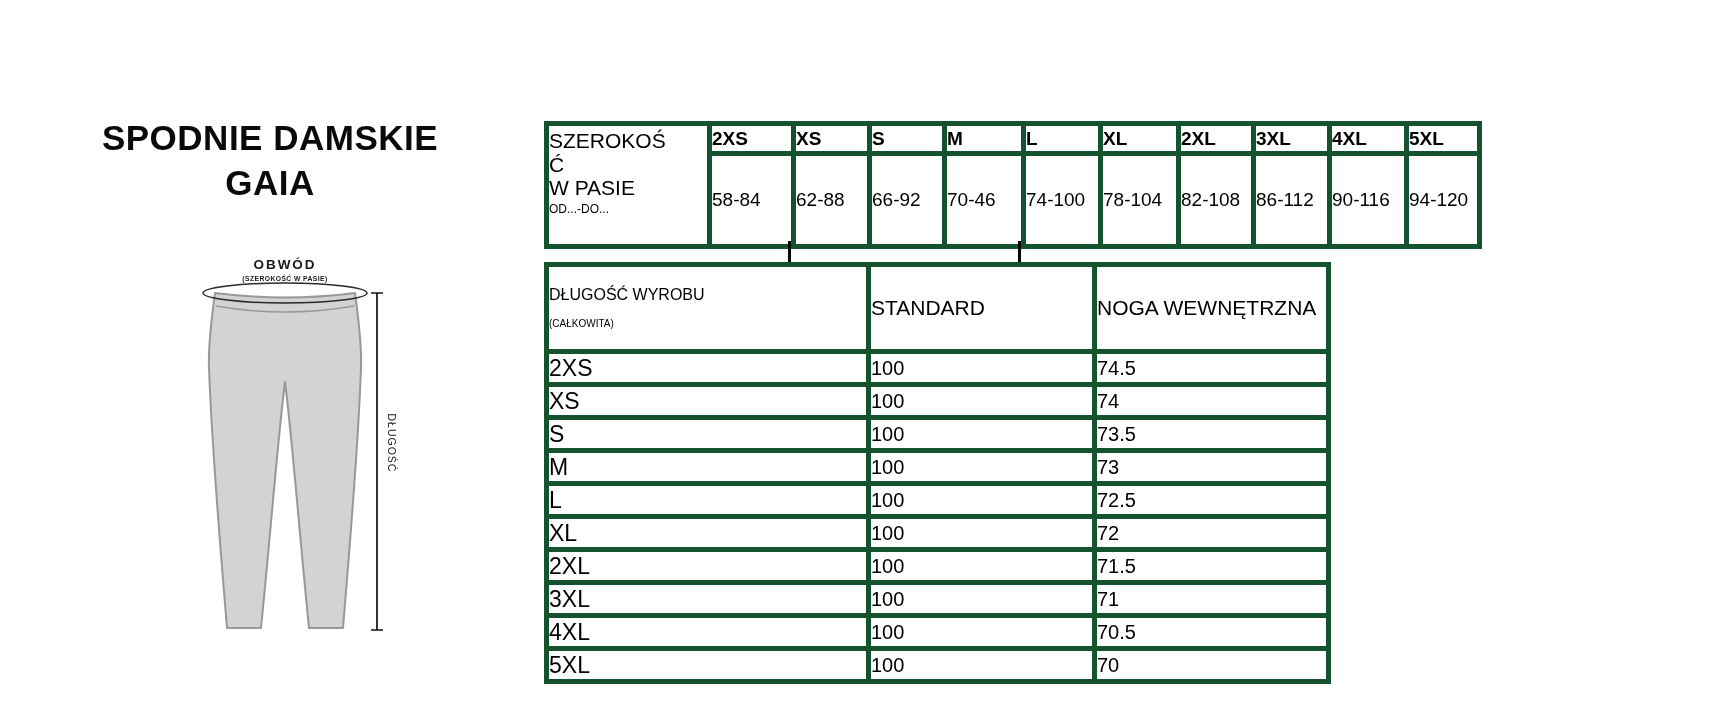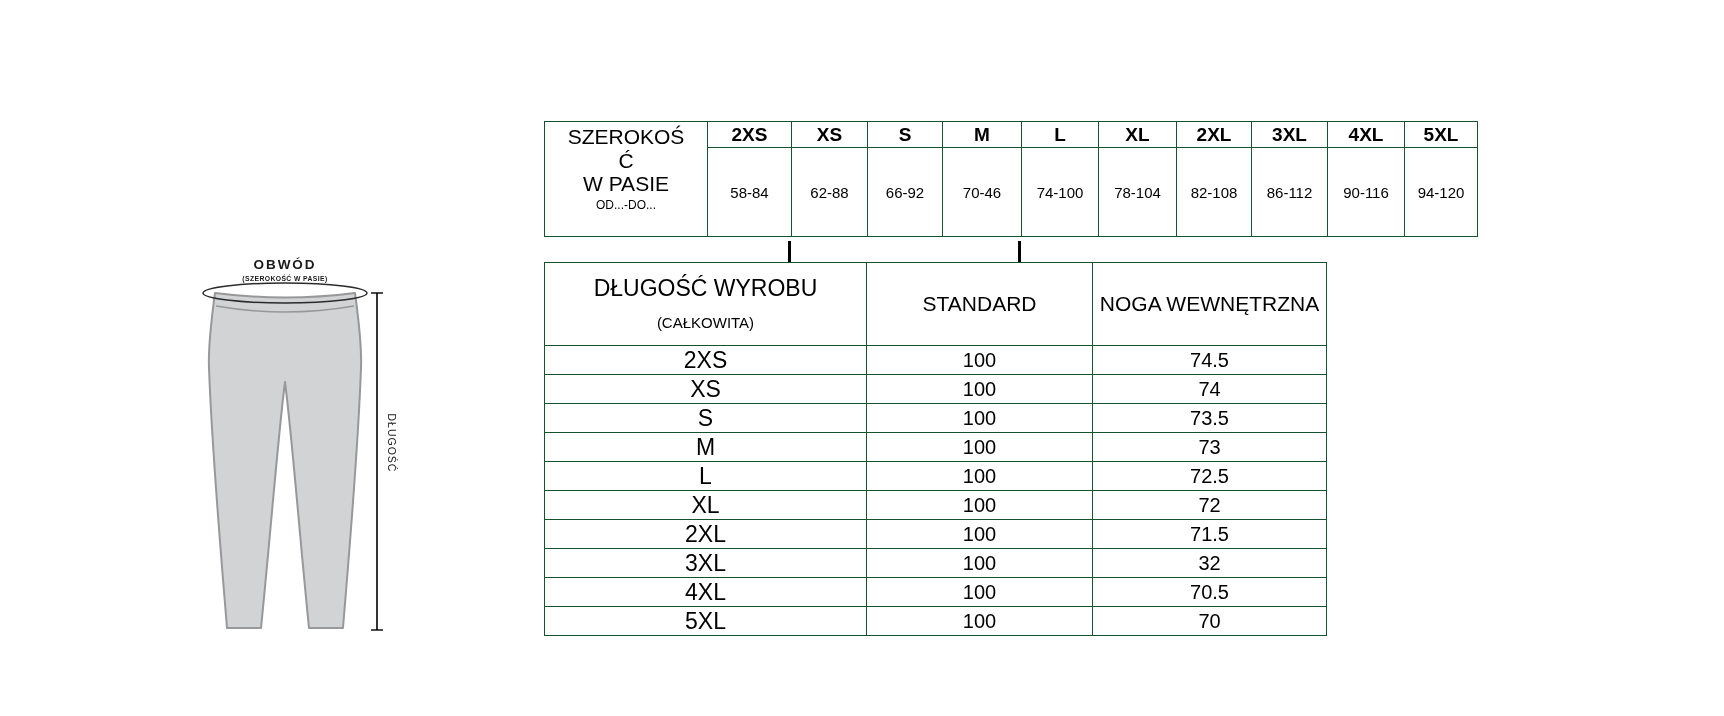--- a/index.html
+++ b/index.html
@@ -11,46 +11,50 @@
   
   .title{
     position:absolute;left:55px;top:116px;width:430px;
     text-align:center;font-weight:bold;font-size:35px;line-height:1.28;
     letter-spacing:0.5px;color:#0a0a0a;
   }
   
   .diagram{position:absolute;left:170px;top:240px;width:230px;height:420px;}
   
   table{border-collapse:collapse;position:absolute;table-layout:fixed;background:#fff;}
-  td{border:1px solid #14532d;text-align:center;vertical-align:middle;padding:0;overflow:hidden;}
+  td{border:5px solid #14532d;vertical-align:middle;padding:0;overflow:hidden;}
   
   .t-width{left:544px;top:121px;width:933px;}
   .t-width .c-whead{vertical-align:top;padding-top:3px;}
   .wl1{font-size:21px;line-height:1.13;}
   .wl2{font-size:12px;line-height:1.3;margin-top:2px;}
   .c-size{font-weight:bold;font-size:19px;height:25px;}
-  .c-range{font-size:15px;height:88px;margin-left:44px;}
+  .c-range{font-size:19px;height:88px;margin-left:44px;}
   
   .t-len{left:544px;top:262px;width:782px;}
-  .lh1{font-size:23px;line-height:1.15;}
-  .lh2{font-size:15px;line-height:1.3;margin-top:12px;}
+  .lh1{font-size:16px;line-height:1.15;}
+  .lh2{font-size:10px;line-height:1.3;margin-top:12px;}
   .c-lenhead{height:82px;}
   .c-bold{font-weight:normal;font-size:21px;}
   .c-rsize{font-size:23px;height:28px;}
   .c-val{font-size:20px;height:28px;}
   
   .connector{position:absolute;width:3px;height:24px;top:241px;background:#000;}
   .conn-a{left:788px;}
   .conn-b{left:1018px;}
 </style>
 </head>
 <body>
 
 <div class="canvas">
 
+  <div class="title">
+    <div>SPODNIE DAMSKIE</div>
+    <div>GAIA</div>
+  </div>
 
   <svg class="diagram" viewBox="0 0 230 420">
 
     <path d="M 45 53
          C 42 75, 38 105, 39 128
          C 42 212, 50 302, 57 388
          L 91 388
          C 100 300, 108 196, 115 142
          C 122 196, 130 300, 139 388
          L 173 388
@@ -168,21 +172,21 @@
       <td class="c-val">72</td>
     </tr>
     <tr>
       <td class="c-rsize">2XL</td>
       <td class="c-val">100</td>
       <td class="c-val">71.5</td>
     </tr>
     <tr>
       <td class="c-rsize">3XL</td>
       <td class="c-val">100</td>
-      <td class="c-val">32</td>
+      <td class="c-val">71</td>
     </tr>
     <tr>
       <td class="c-rsize">4XL</td>
       <td class="c-val">100</td>
       <td class="c-val">70.5</td>
     </tr>
     <tr>
       <td class="c-rsize">5XL</td>
       <td class="c-val">100</td>
       <td class="c-val">70</td>

